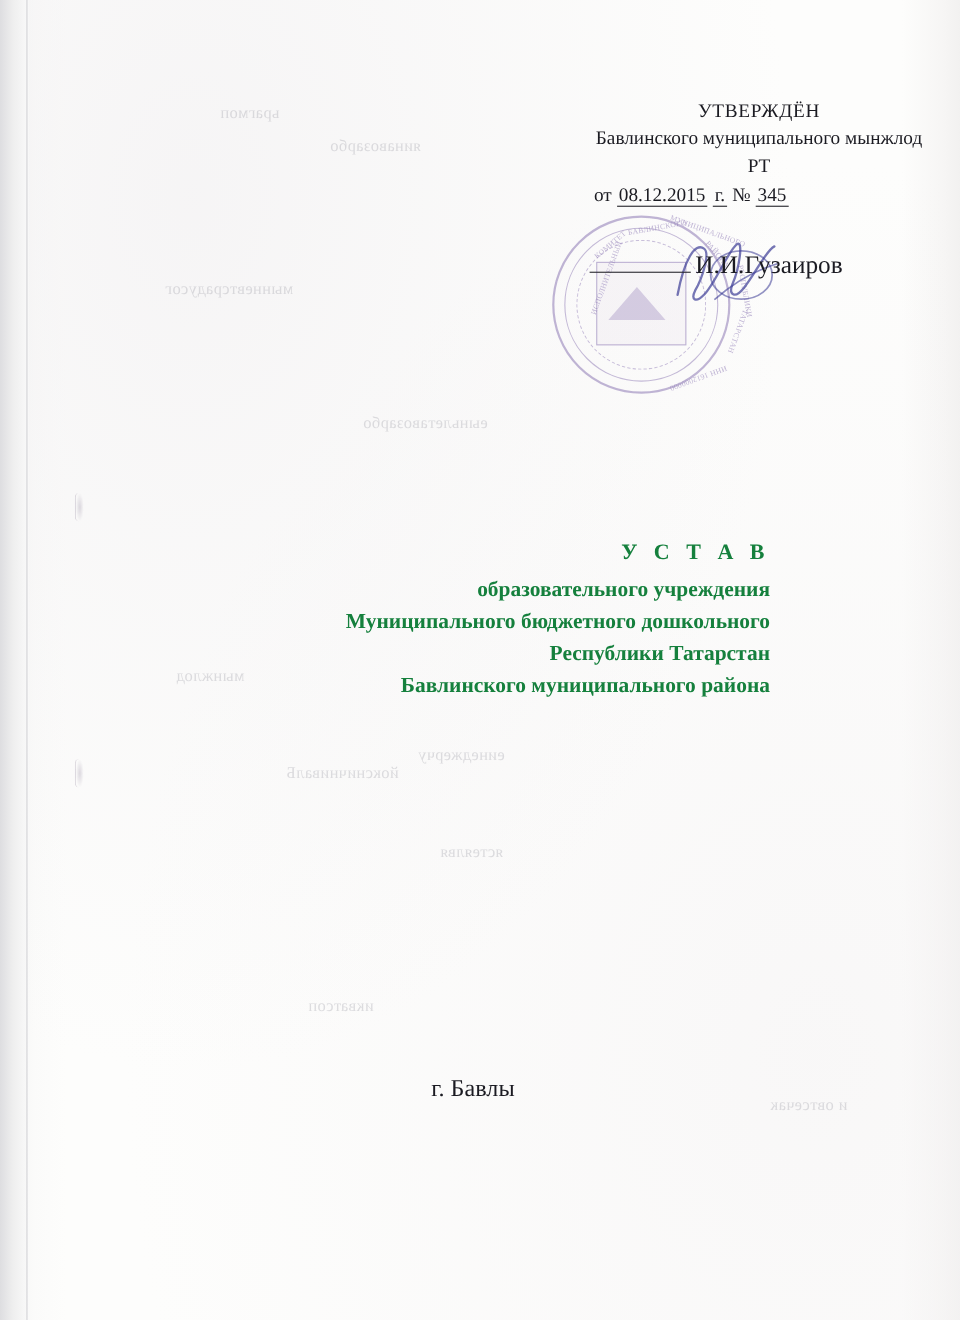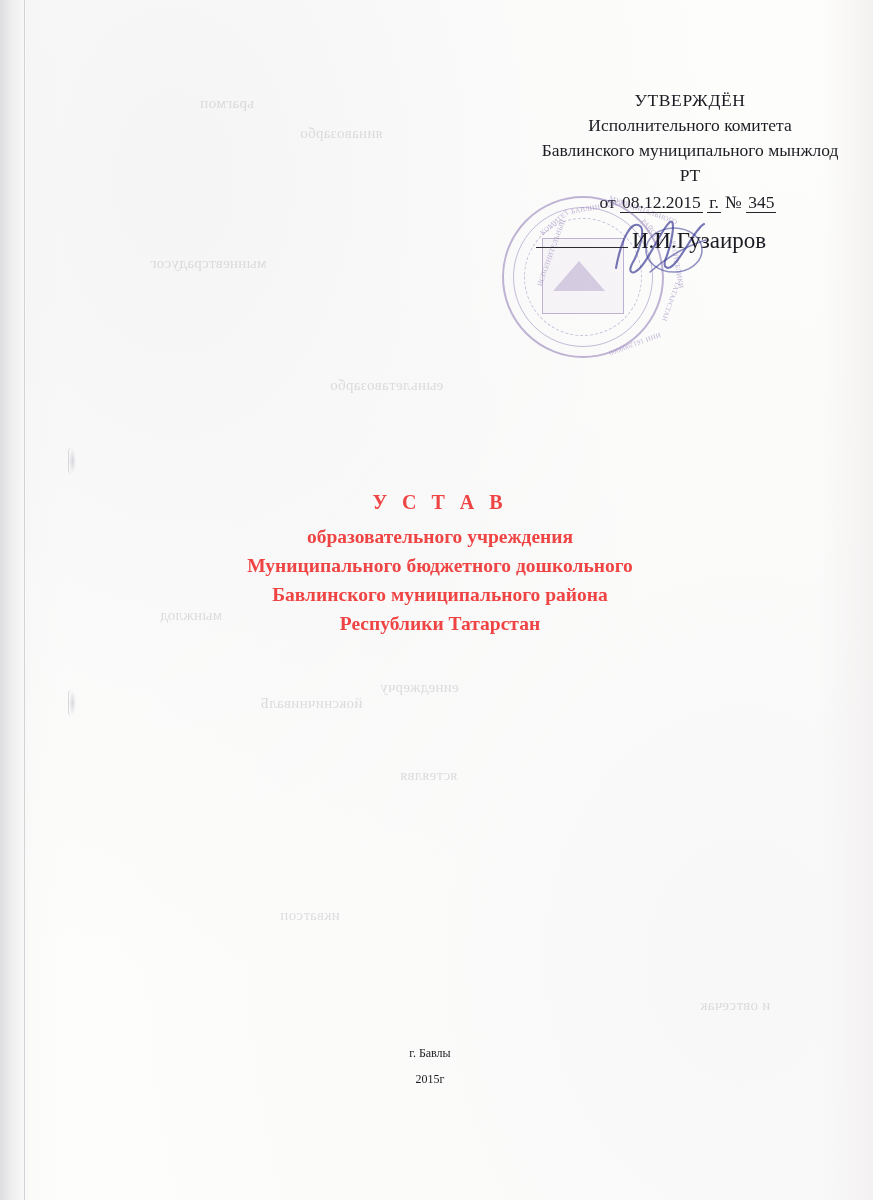--- a/index.html
+++ b/index.html
@@ -79,21 +79,21 @@
     width: 300px;
     text-align: center;
     font-size: 17.5px;
     line-height: 25px;
     color: #1b1b22;
     font-family: Liberation Serif, serif;
   }
   .approval .line1 { letter-spacing: .6px; }
   .approval .row-date {
     margin-top: 2px;
-    text-align: center;
+    text-align: left;
     padding-right: 4px;
   }
   .u { border-bottom: 1px solid #23232a; padding: 0 2px; }
 
   .sign-row {
     position: absolute;
     left: 536px;
     top: 228px;
     width: 320px;
     font-size: 23px;
@@ -172,39 +172,39 @@
     height: 80px;
     color: rgba(70,70,150,.75);
     pointer-events: none;
   }
 
   .title-block {
     position: absolute;
     left: 180px;
     top: 488px;
     width: 520px;
-    text-align: center;
+    text-align: right;
     font-weight: bold;
     font-size: 19.5px;
     line-height: 29px;
-    color: #ef4444;
+    color: #15803d;
   }
   .title-block .ustav {
     letter-spacing: 5px;
     font-size: 20px;
     margin-bottom: 5px;
   }
 
   .city-block {
     position: absolute;
     left: 300px;
-    top: 1040px;
+    top: 976px;
     width: 260px;
     text-align: center;
-    font-size: 12px;
+    font-size: 22px;
     line-height: 26px;
     color: #1b1b22;
   }
 </style>
 </head>
 <body>
 
 <div id="page">
 
   <div class="paper"></div>
@@ -220,21 +220,20 @@
   <div class="ghost" style="left:330px; top:370px;">еыньлетавозарбо</div>
   <div class="ghost" style="left:160px; top:600px;">мынжлод</div>
   <div class="ghost" style="left:260px; top:688px;">йоксничнивалБ</div>
   <div class="ghost" style="left:380px; top:672px;">еинеджерчу</div>
   <div class="ghost" style="left:400px; top:760px;">ястеялвя</div>
   <div class="ghost" style="left:280px; top:900px;">икватсоп</div>
   <div class="ghost" style="left:700px; top:990px;">и овтсечак</div>
 
   <div class="approval">
     <div class="line1">УТВЕРЖДЁН</div>
-    <div>Исполнительного комитета</div>
     <div>Бавлинского муниципального мынжлод РТ</div>
     <div class="row-date">
       <span>от</span>
       <span class="u">08.12.2015</span>
       <span class="u">г.</span>
       <span>№</span>
       <span class="u">345</span>
     </div>
   </div>
 
@@ -259,22 +258,21 @@
   </svg>
 
   <div class="sign-row">
     <span class="sign-line"></span><span>И.И.Гузаиров</span>
   </div>
 
   <div class="title-block">
     <div class="ustav">У С Т А В</div>
     <div>образовательного учреждения</div>
     <div>Муниципального  бюджетного дошкольного</div>
+    <div>Республики Татарстан</div>
     <div>Бавлинского муниципального района</div>
-    <div>Республики Татарстан</div>
   </div>
 
   <div class="city-block">
     <div>г. Бавлы</div>
-    <div>2015г</div>
   </div>
 
 </div>
 
 </body></html>

